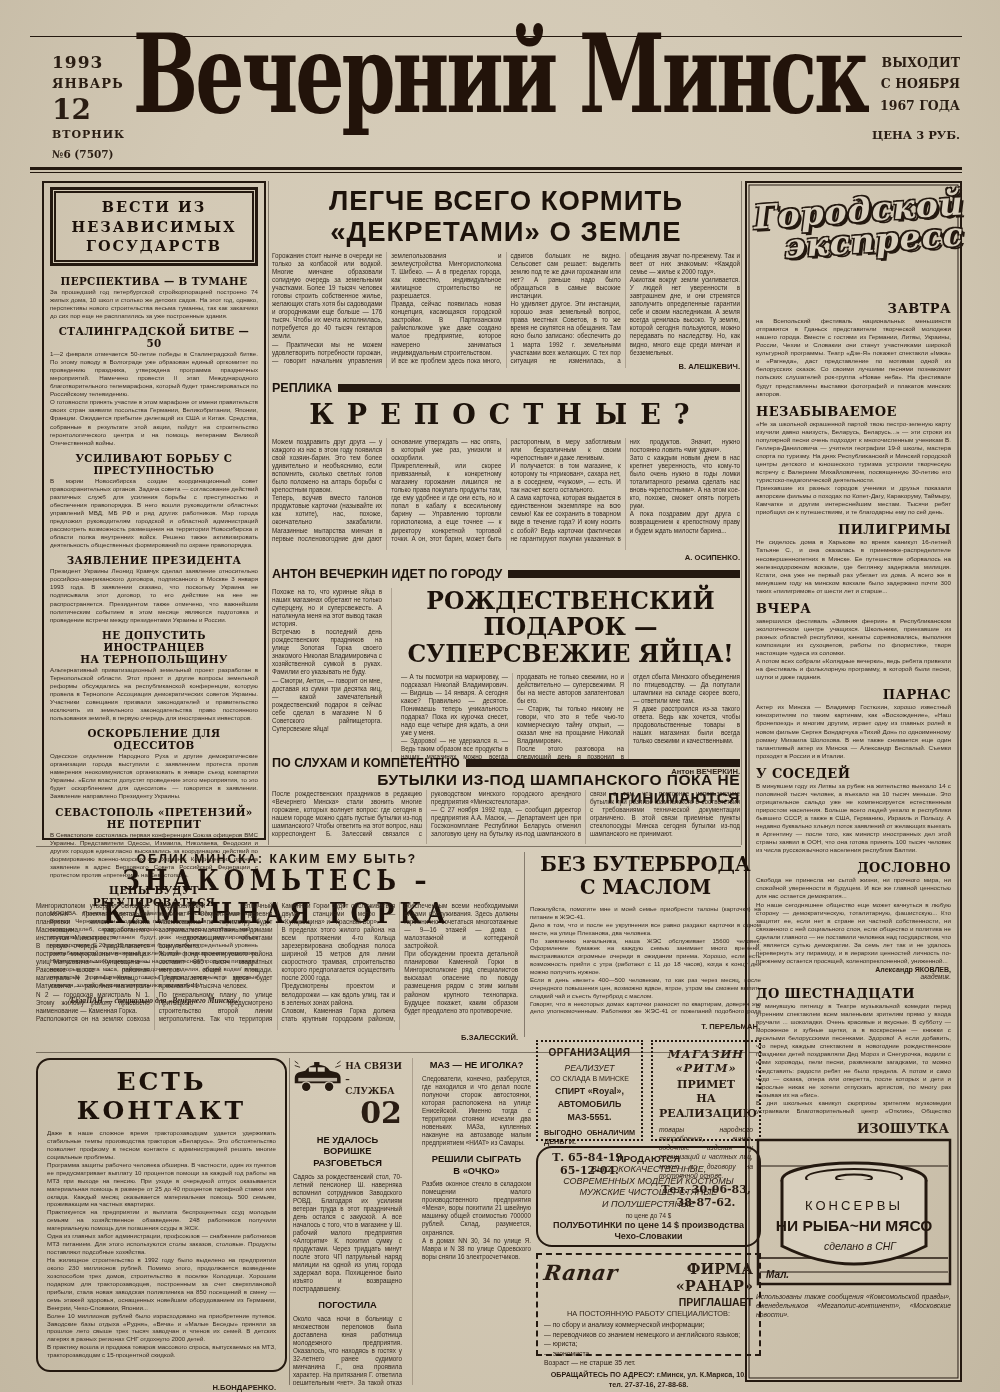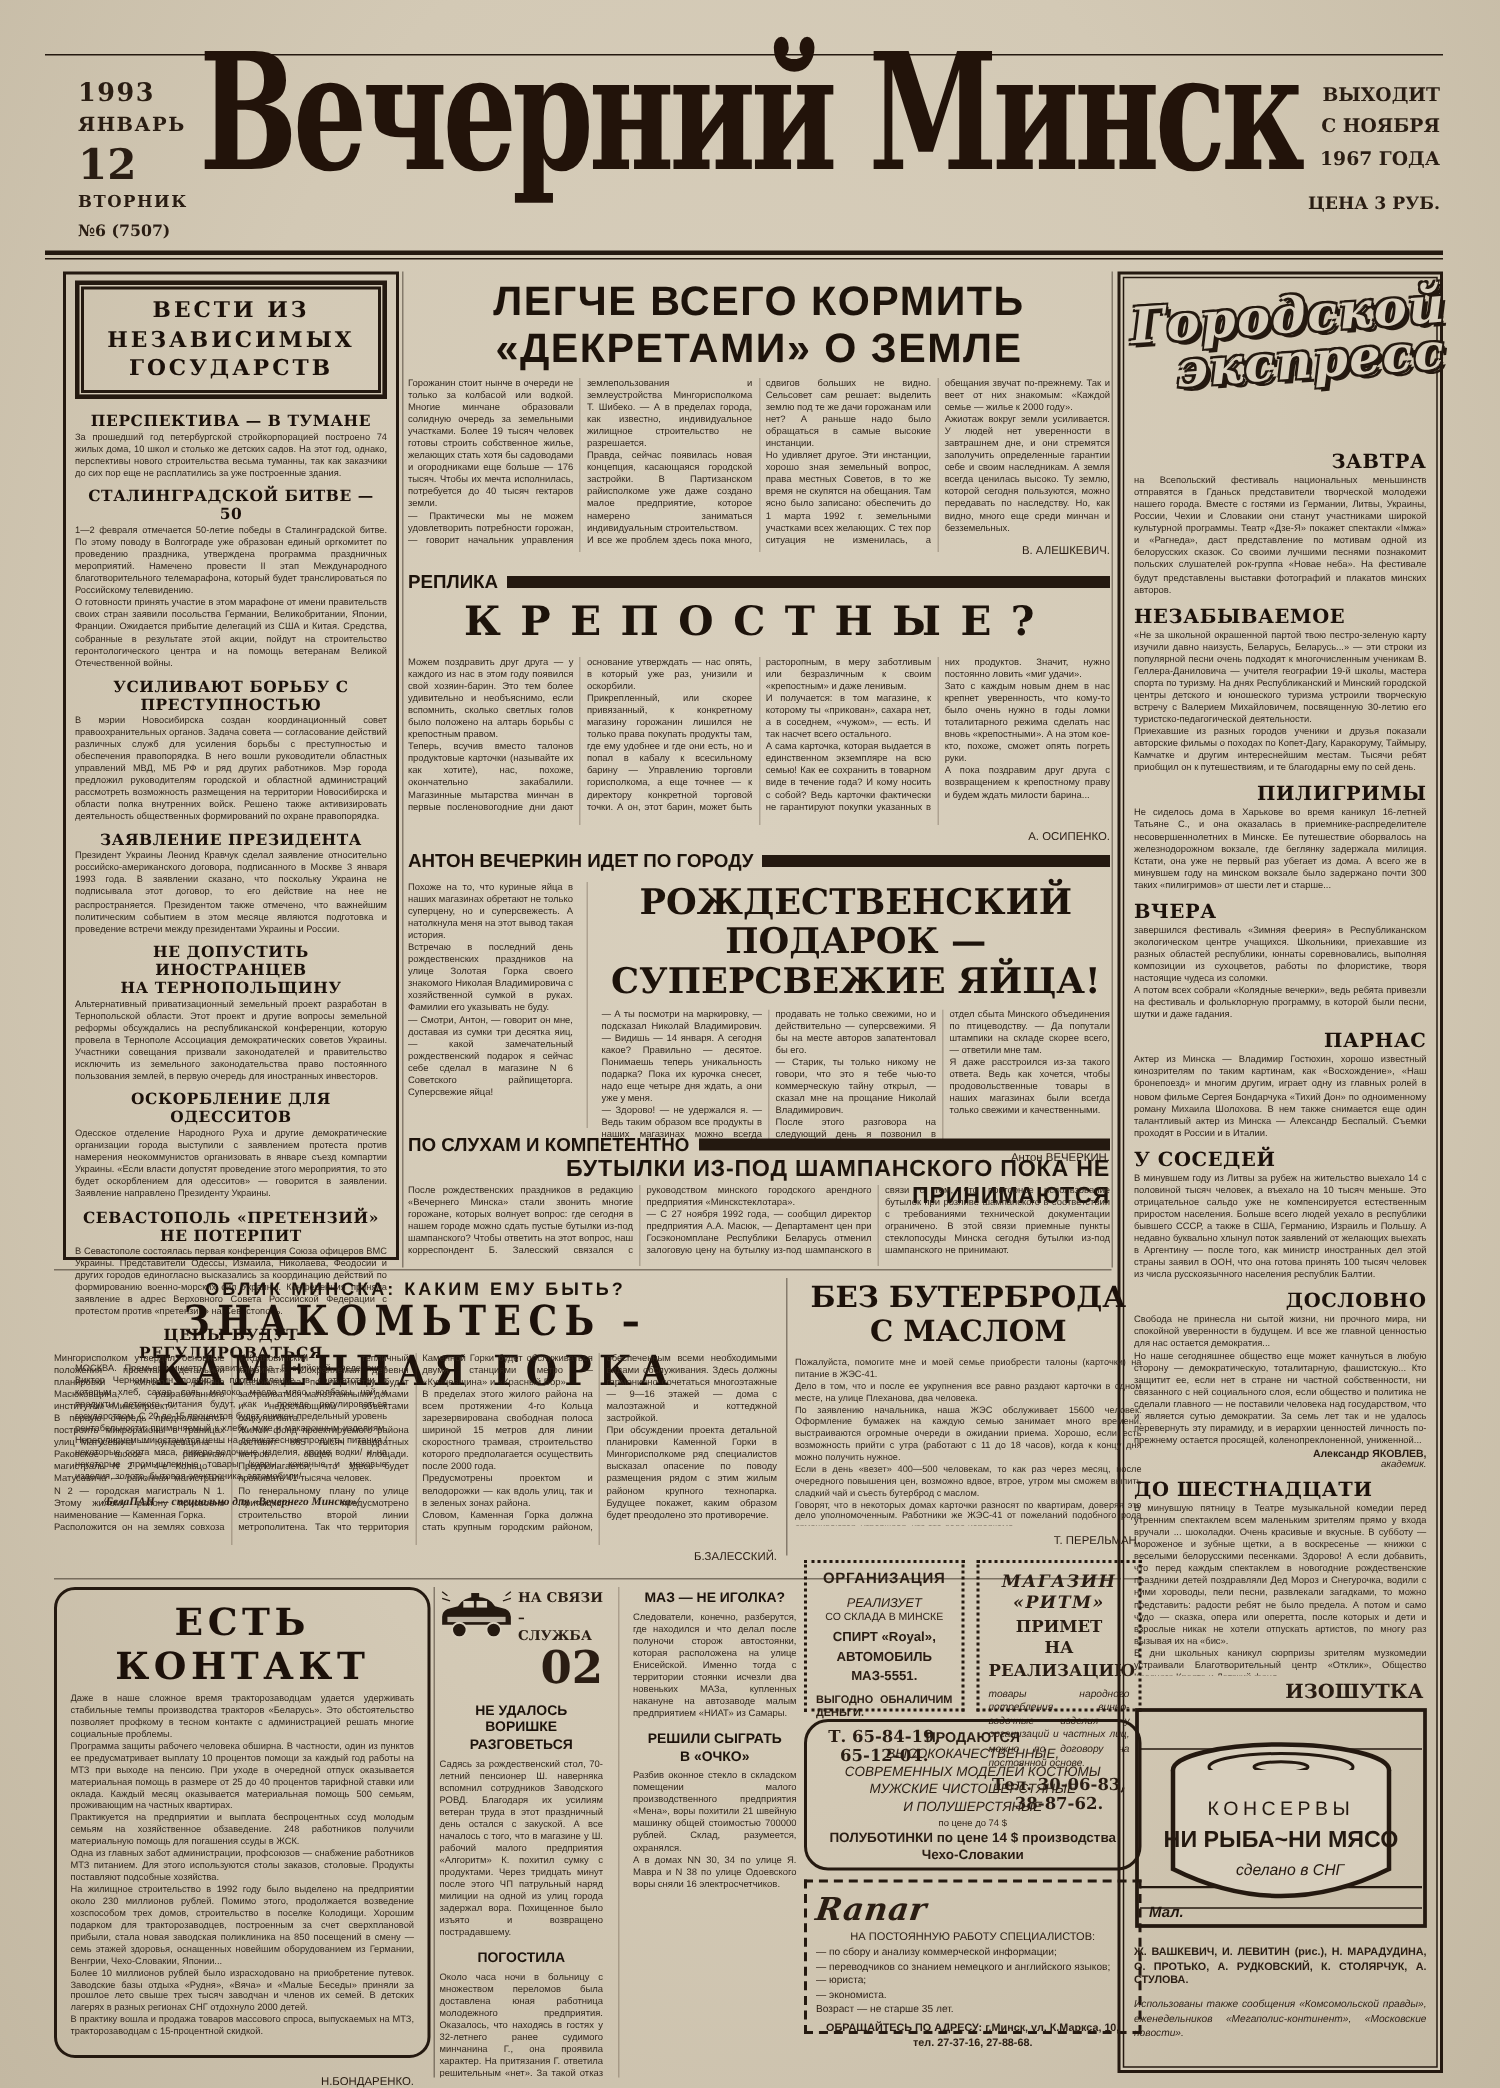--- a/index.html
+++ b/index.html
@@ -5,21 +5,21 @@
   html,body{margin:0;padding:0}
   body{width:1000px;height:1392px;position:relative;overflow:hidden;
        background:radial-gradient(ellipse at 50% 40%, #d9d0be 0%, #d3c9b5 55%, #c3b8a2 100%);
        font-family:"Liberation Sans",sans-serif;color:#2a1d13;-webkit-font-smoothing:antialiased}
   .abs{position:absolute}
   .hr{position:absolute;background:#241910}
   .jt{text-align:justify;white-space:pre-line}
   .bt{font-size:6.3px;line-height:1.28;color:#31261c;text-align:justify;white-space:pre-line}
   .cols{column-gap:9px;column-fill:auto;column-rule:1px solid rgba(70,50,35,.28);overflow:hidden}
   .c4{column-count:4}.c3{column-count:3}
-  .byline{text-align:right;font-weight:normal;font-size:7.6px;margin-top:2px}
+  .byline{text-align:right;font-weight:bold;font-size:7.6px;margin-top:2px}
   
   .mast-left{left:52px;top:52px;width:100px;text-align:left}
   .mast-left .y{font:bold 17px "DejaVu Serif",serif;letter-spacing:1px}
   .mast-left .m{font:bold 13px "DejaVu Serif",serif;margin-top:4px;letter-spacing:1px}
   .mast-left .d{font:bold 28px "DejaVu Serif",serif;margin-top:2px}
   .mast-left .w{font:bold 11px "DejaVu Serif",serif;margin-top:2px;letter-spacing:1px}
   .mast-left .n{font:bold 10.5px "DejaVu Serif",serif;margin-top:7px}
   .mast-title{left:140px;top:34px;width:710px;height:132px;text-align:center}
   .mast-title span{display:inline-block;font:bold 76px "DejaVu Serif",serif;color:#22130a;
       letter-spacing:-3px;transform:scale(1.02,1.42);transform-origin:50% 60%;white-space:nowrap}
@@ -259,21 +259,20 @@
       <ellipse cx="98" cy="42" rx="72" ry="17" fill="#d8cfbd" stroke="#241910" stroke-width="3"></ellipse>
       <ellipse cx="98" cy="40" rx="48" ry="9" fill="none" stroke="#241910" stroke-width="2"></ellipse>
       <ellipse cx="98" cy="40" rx="18" ry="3.5" fill="none" stroke="#241910" stroke-width="2"></ellipse>
       <path d="M26,42 L26,108 Q62,126 98,126 Q134,126 170,108 L170,42" fill="#d8cfbd" stroke="#241910" stroke-width="3"></path>
       <text x="98" y="72" text-anchor="middle" font-size="13" letter-spacing="3" fill="#241910">КОНСЕРВЫ</text>
       <text x="98" y="93" text-anchor="middle" font-size="15.5" font-weight="bold" fill="#241910">НИ РЫБА~НИ МЯСО</text>
       <text x="104" y="112" text-anchor="middle" font-size="10.5" font-style="italic" fill="#241910">сделано в СНГ</text>
       <text x="10" y="140" font-size="10" font-style="italic" font-weight="bold" fill="#241910">Мал.</text>
     </svg>
   </div>
-  <p class="credits">Ж. ВАШКЕВИЧ, И. ЛЕВИТИН (рис.), Н. МАРАДУДИНА, О. ПРОТЬКО, А. РУДКОВСКИЙ, К. СТОЛЯРЧУК, А. СТУЛОВА.</p>
   <p class="credits-note">Использованы также сообщения «Комсомольской правды», еженедельников «Мегаполис-континент», «Московские новости».</p>
 </div>
 
 <div class="abs kick">ОБЛИК МИНСКА: КАКИМ ЕМУ БЫТЬ?</div>
 <div class="abs h-kam">ЗНАКОМЬТЕСЬ – КАМЕННАЯ ГОРКА</div>
 <div class="abs bt cols c4" style="left:36px;top:902px;width:482px;height:128px">Мингорисполком утвердил основные положения проекта детальной планировки жилого района Масюковщина, разработанного институтом «Минскпроект».
 В первую очередь предполагается построить микрорайоны в границах улиц Матусевича — Кунцевщина — Раковское шоссе — районная магистраль N 2 и 4-е Кольцо — Матусевича — районная магистраль N 2 — городская магистраль N 1. Этому жилому району присвоено наименование — Каменная Горка.
 Расположится он на землях совхоза «Ждановичский тепличный комбинат». Сохраняемая деревня Масюковщина по периметру будет застраиваться малоэтажными домами и недостающими объектами соцкультбыта.
 Жилой фонд проектируемого района составит 865 тысяч квадратных метров общей площади. Предполагается, что здесь будет проживать 41 тысяча человек.
 По генеральному плану по улице Притыцкого предусмотрено строительство второй линии метрополитена. Так что территория Каменной Горки будет обслуживаться двумя станциями метро — «Кунцевщина» и «Красный Бор».
@@ -361,20 +360,24 @@
 СОВРЕМЕННЫХ МОДЕЛЕЙ КОСТЮМЫ
 МУЖСКИЕ ЧИСТОШЕРСТЯНЫЕ
 И ПОЛУШЕРСТЯНЫЕ</div>
   <div class="c">по цене до 74 $</div>
   <div class="d">ПОЛУБОТИНКИ по цене 14 $ производства
 Чехо-Словакии</div>
 </div>
 <div class="ad ad4" style="left:536px;top:1253px;width:225px;height:103px">
   <div style="display:flex;align-items:flex-start">
     <span class="ranar">Ranar</span>
+    <div style="flex:1">
+      <div class="firm">ФИРМА «РАНАР»</div>
+      <div class="inv">ПРИГЛАШАЕТ</div>
+    </div>
   </div>
   <div style="font-size:7.4px;text-align:center;margin-top:1px">НА ПОСТОЯННУЮ РАБОТУ СПЕЦИАЛИСТОВ:</div>
   <div class="lst">— по сбору и анализу коммерческой информации;
 — переводчиков со знанием немецкого и английского языков;
 — юриста;
 — экономиста.
 Возраст — не старше 35 лет.</div>
   <div class="adr">ОБРАЩАЙТЕСЬ ПО АДРЕСУ: г.Минск, ул. К.Маркса, 10,
 тел. 27-37-16, 27-88-68.</div>
 </div>

